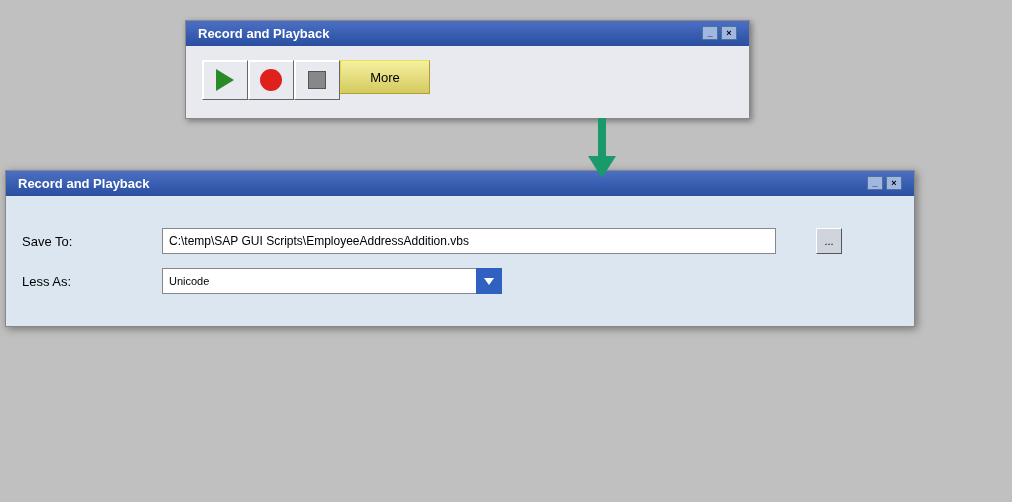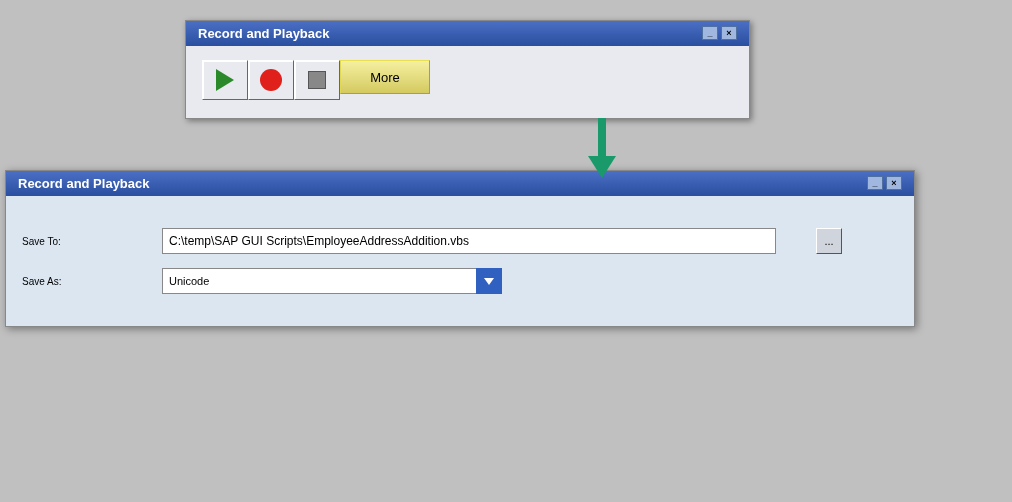--- a/index.html
+++ b/index.html
@@ -219,21 +219,21 @@
     }
 
     .form-row {
       display: flex;
       align-items: center;
       margin-bottom: 14px;
     }
 
     .form-label {
       width: 140px;
-      font-size: 10px;
+      font-size: 13px;
       color: #000;
     }
 
     .path-input-container {
       display: flex;
       flex: 1;
       max-width: 680px;
       gap: 40px;
     }
 
@@ -351,21 +351,21 @@
 
       <div class="form-row">
         <span class="form-label">Save To:</span>
         <div class="path-input-container">
           <input class="path-input" type="text" value="C:\temp\SAP GUI Scripts\EmployeeAddressAddition.vbs" style="">
           <button class="browse-btn">...</button>
         </div>
       </div>
 
       <div class="form-row">
-        <span class="form-label">Save As:</span>
+        <span class="form-label">Less As:</span>
         <div class="save-as-select-container">
           <select class="save-as-select">
             <option>Unicode</option>
             <option>ANSI</option>
             <option>UTF-8</option>
           </select>
           <div class="select-arrow">
             <div class="select-arrow-icon"></div>
           </div>
         </div>

